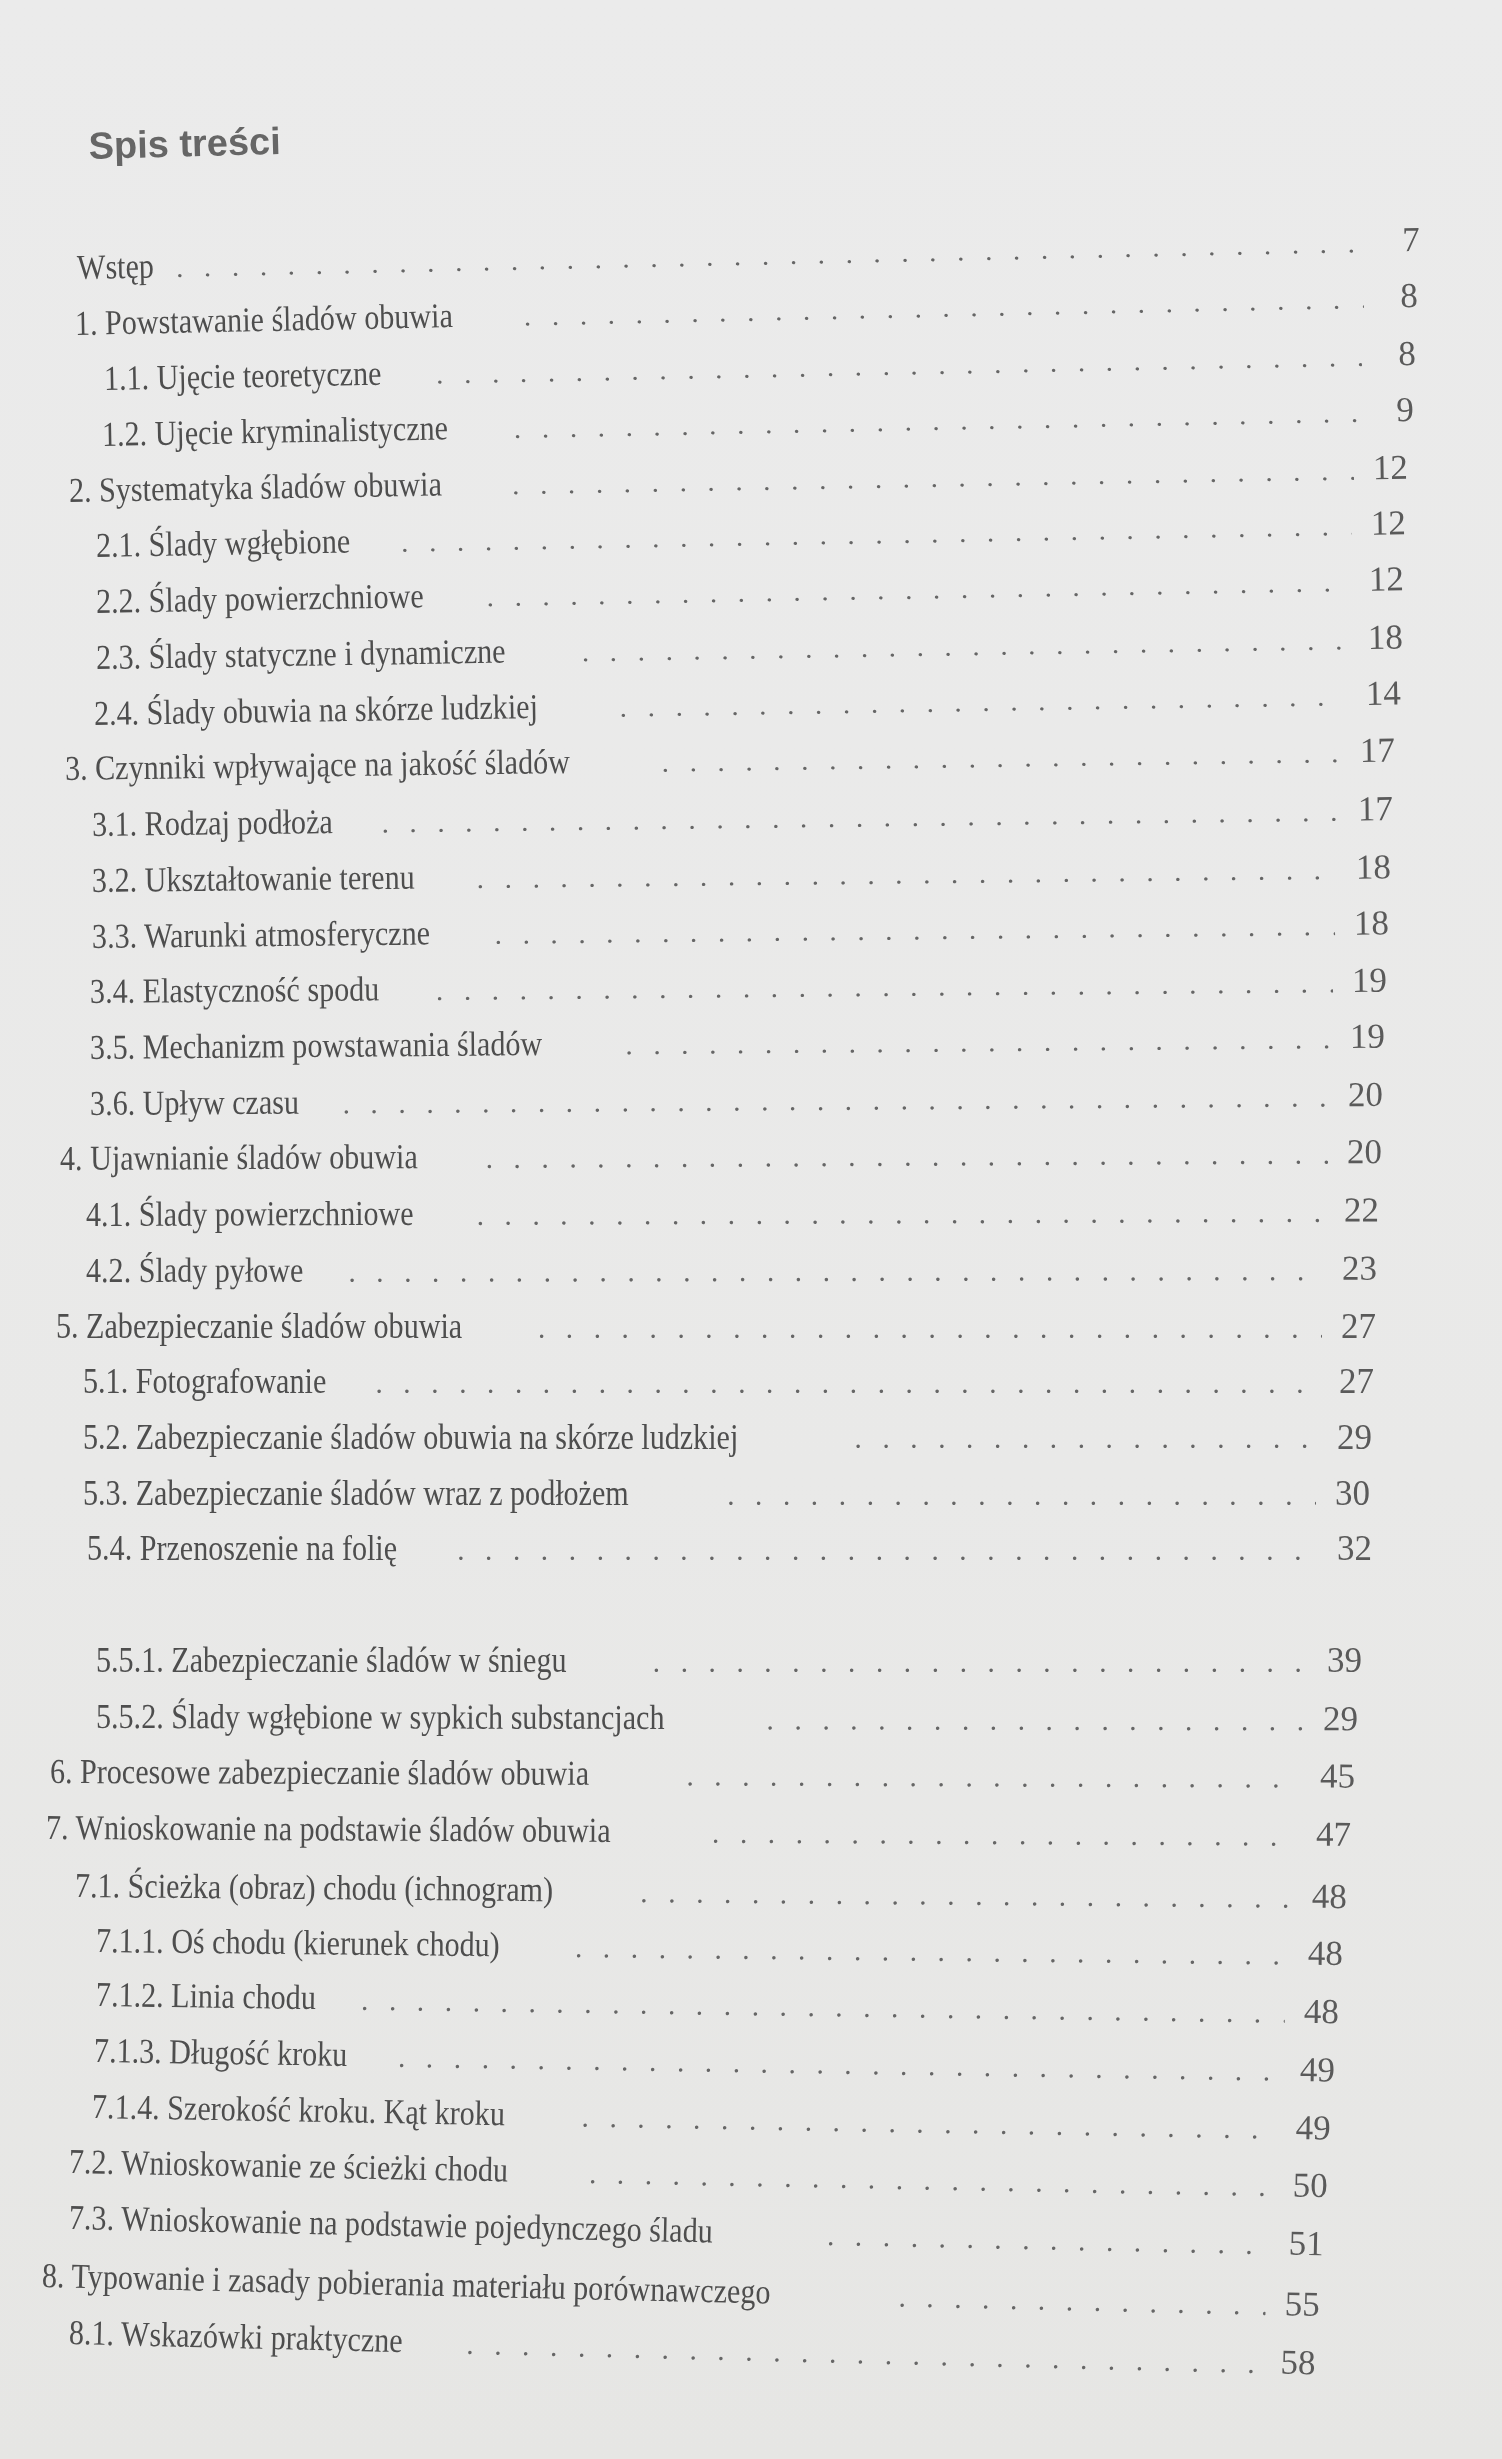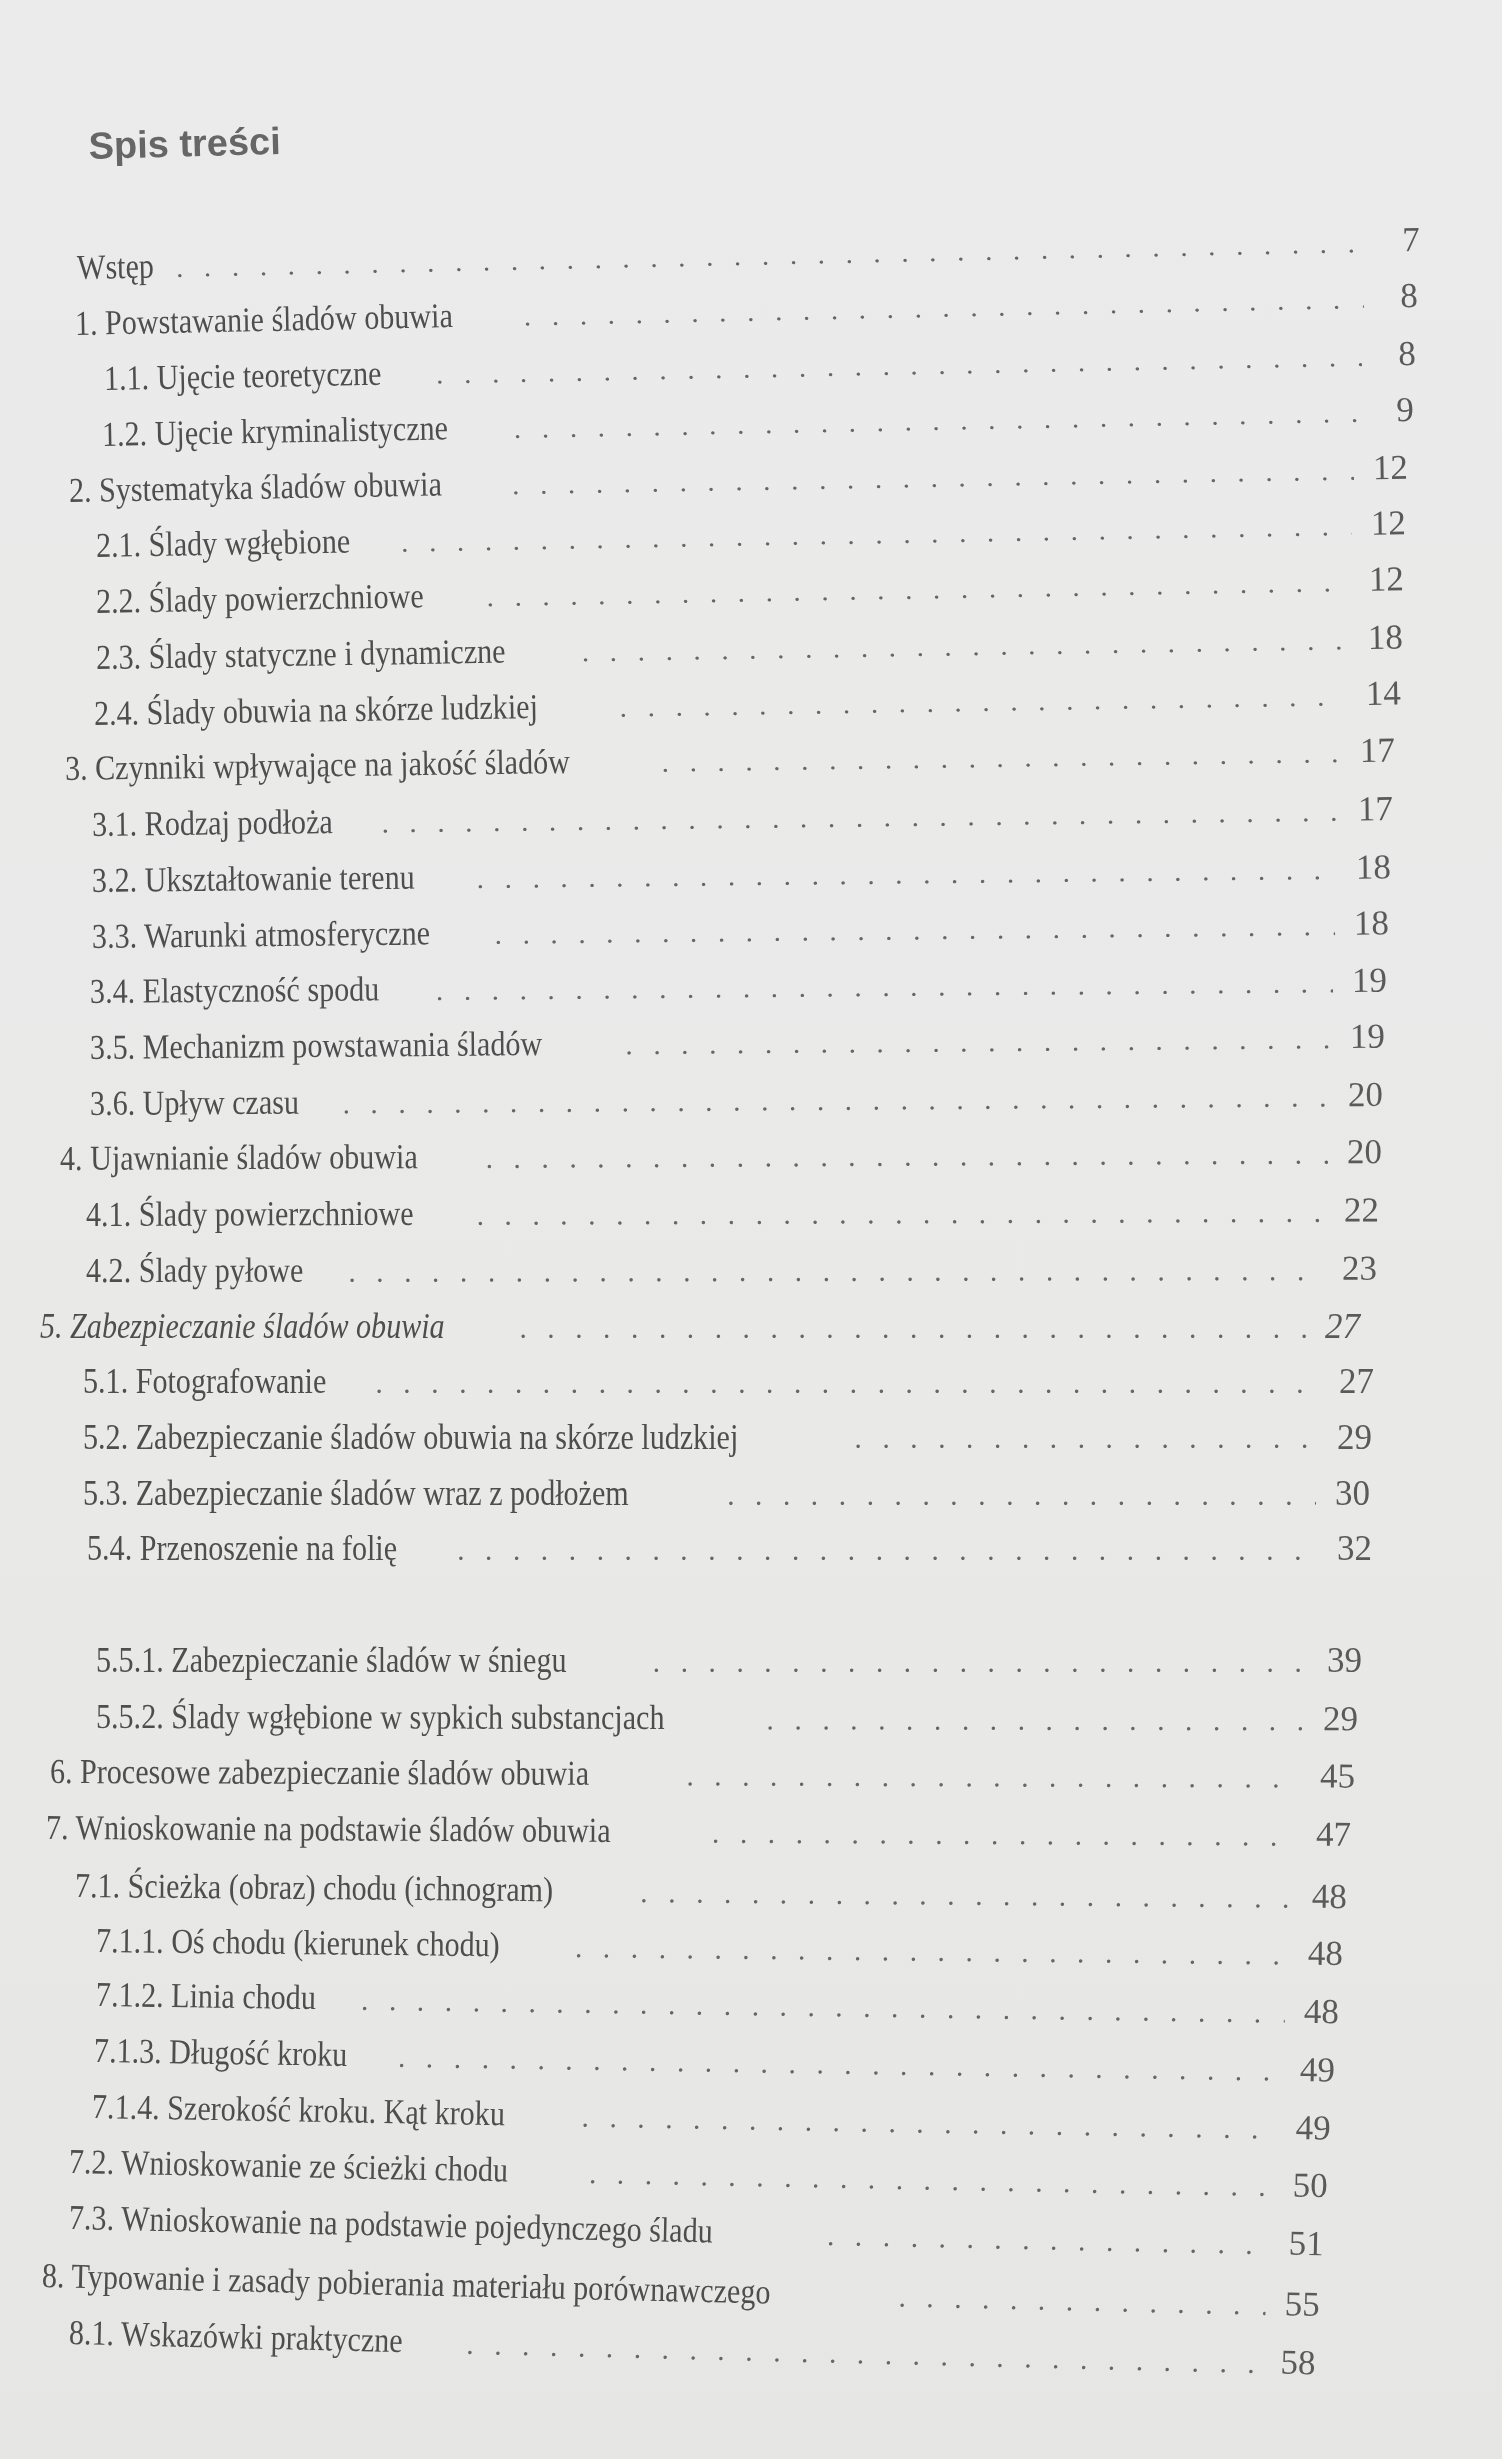--- a/index.html
+++ b/index.html
@@ -140,21 +140,21 @@
       <div class="row" style="top: 1195px; left: 86px; width: 1293px; transform: rotate(-0.2deg);">
         <span class="label">4.1. Ślady powierzchniowe</span>
         <span class="leader"></span>
         <span class="page-num">22</span>
       </div>
       <div class="row" style="top: 1251px; left: 86px; width: 1291px; transform: rotate(-0.1deg);">
         <span class="label">4.2. Ślady pyłowe</span>
         <span class="leader"></span>
         <span class="page-num">23</span>
       </div>
-      <div class="row" style="top: 1307px; left: 40px; width: 1320px; transform: rotate(0deg); font-style: italic;">
+      <div class="row" style="top: 1307px; left: 56px; width: 1320px; transform: rotate(0deg);">
         <span class="label">5. Zabezpieczanie śladów obuwia</span>
         <span class="leader"></span>
         <span class="page-num">27</span>
       </div>
       <div class="row" style="top: 1362px; left: 83px; width: 1291px; transform: rotate(0deg);">
         <span class="label">5.1. Fotografowanie</span>
         <span class="leader"></span>
         <span class="page-num">27</span>
       </div>
       <div class="row" style="top: 1418px; left: 83px; width: 1289px; transform: rotate(0deg); align-items: center;">

